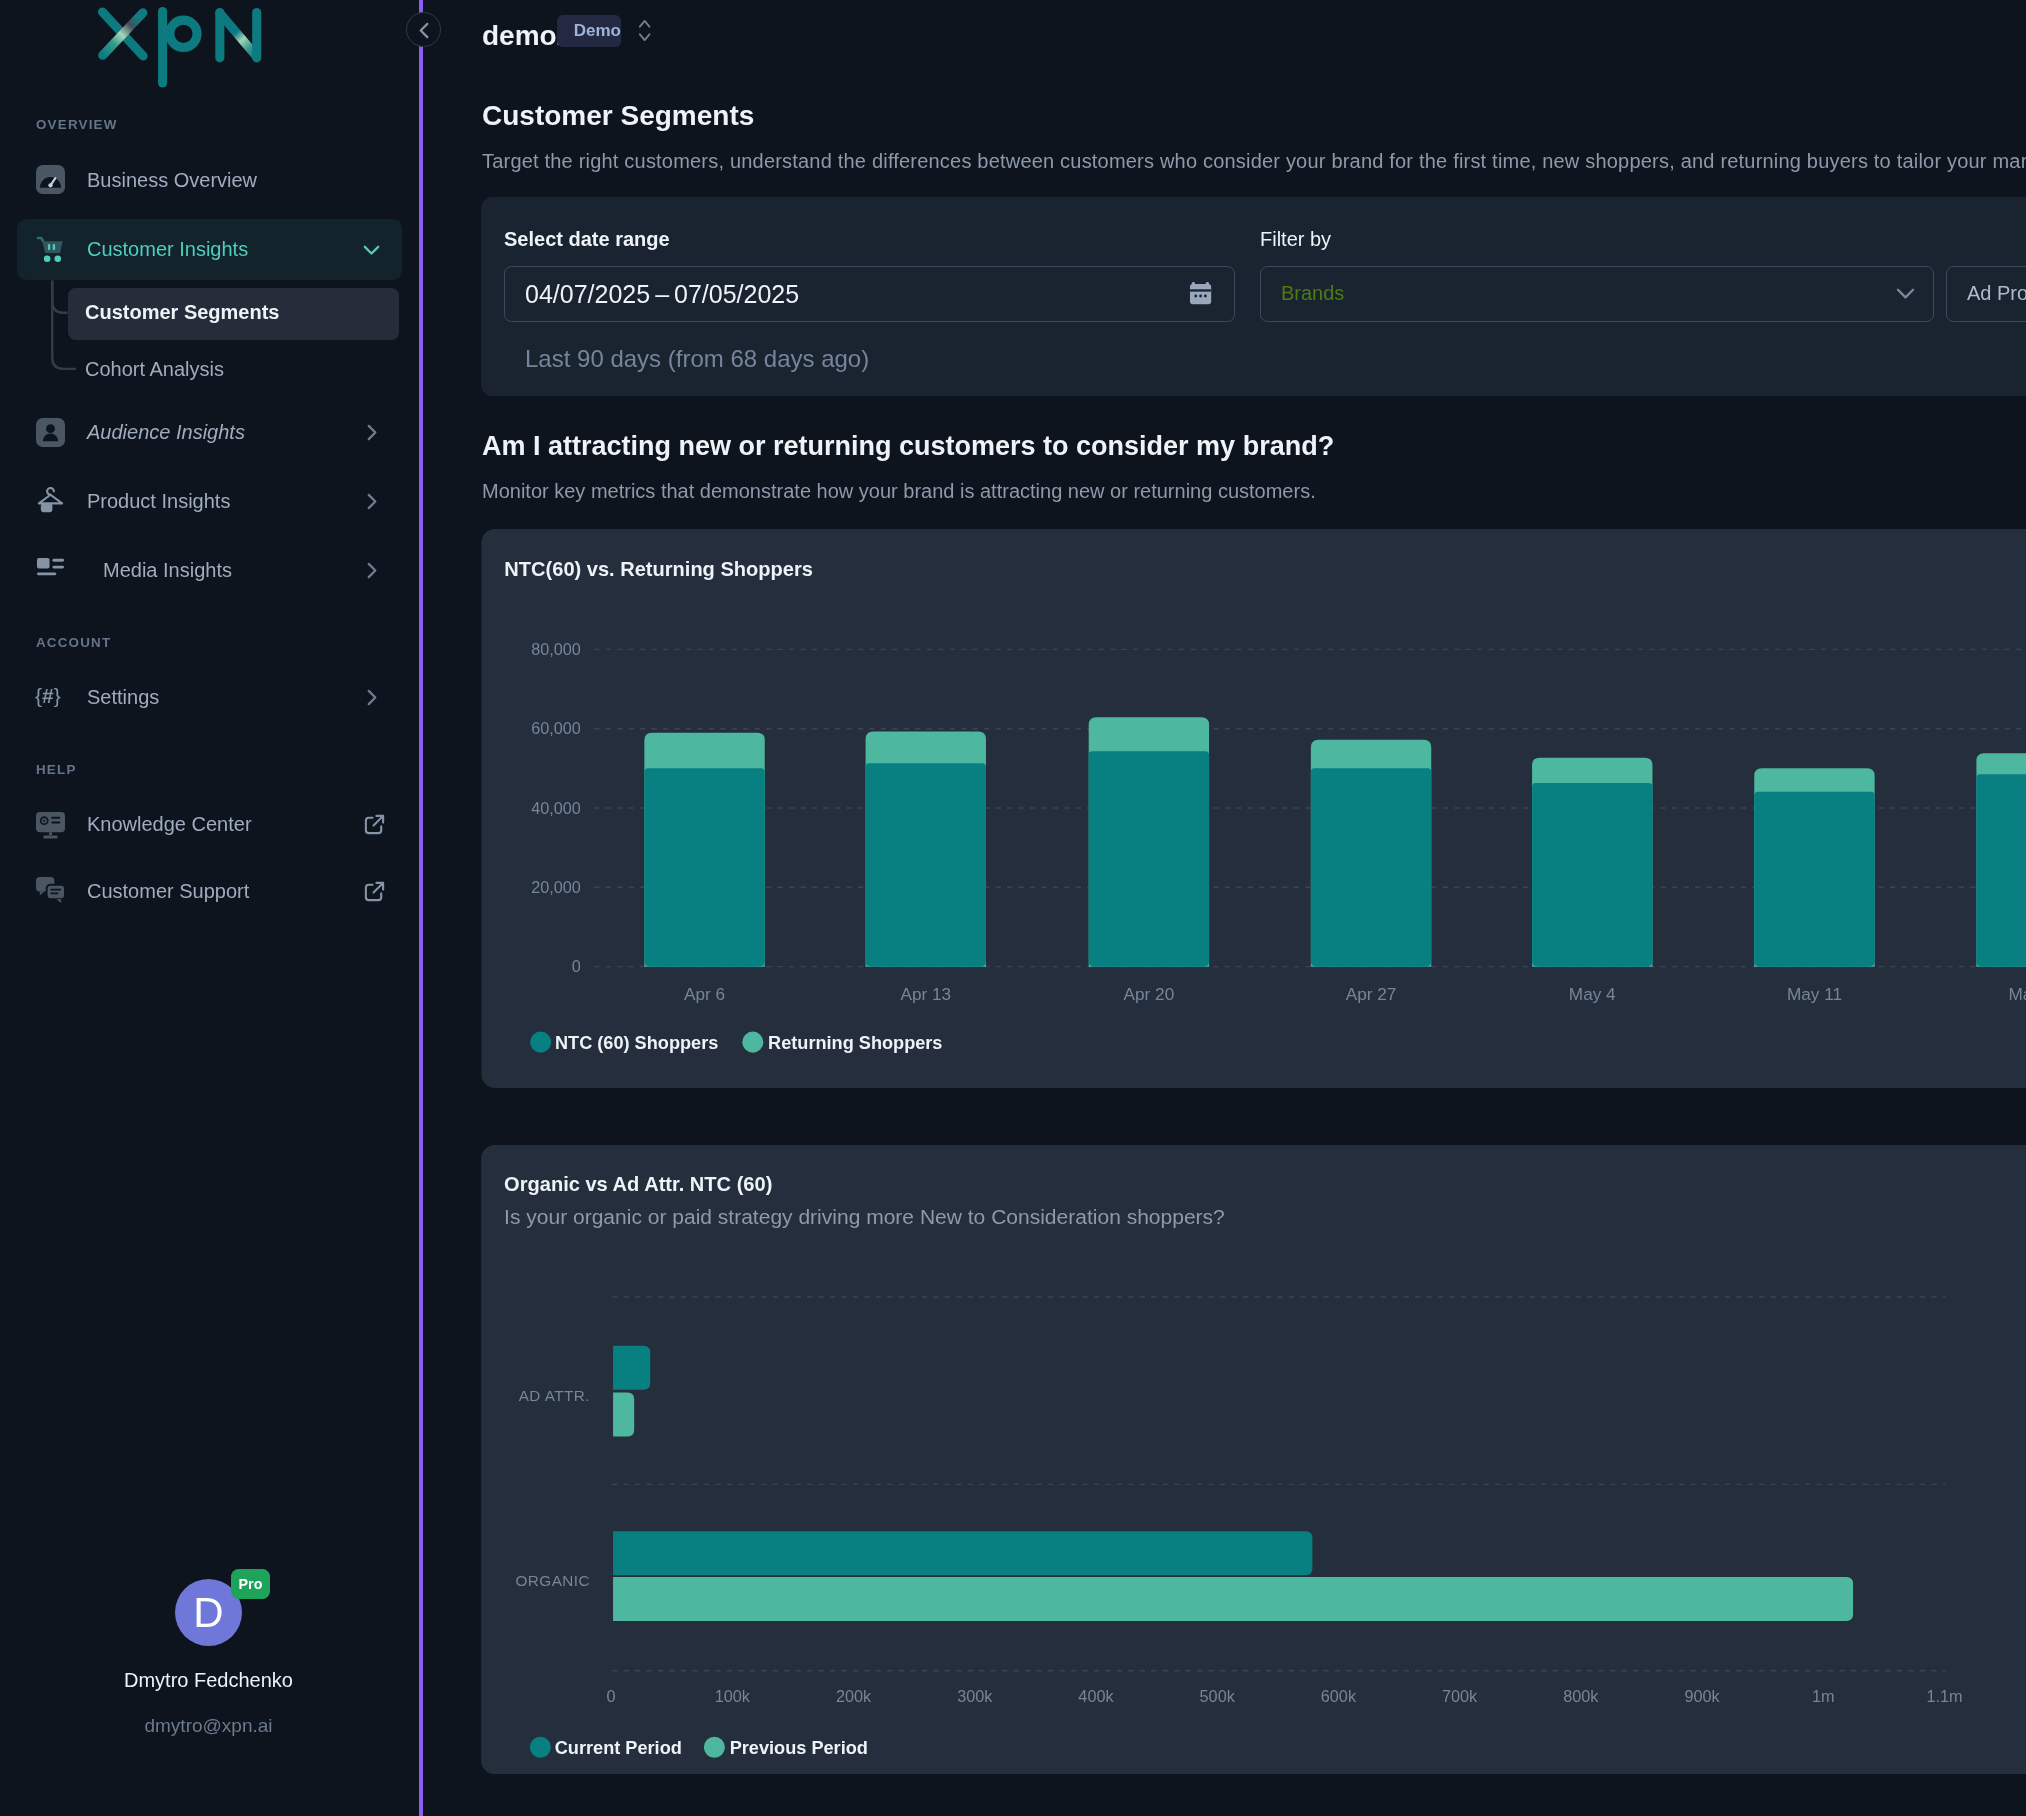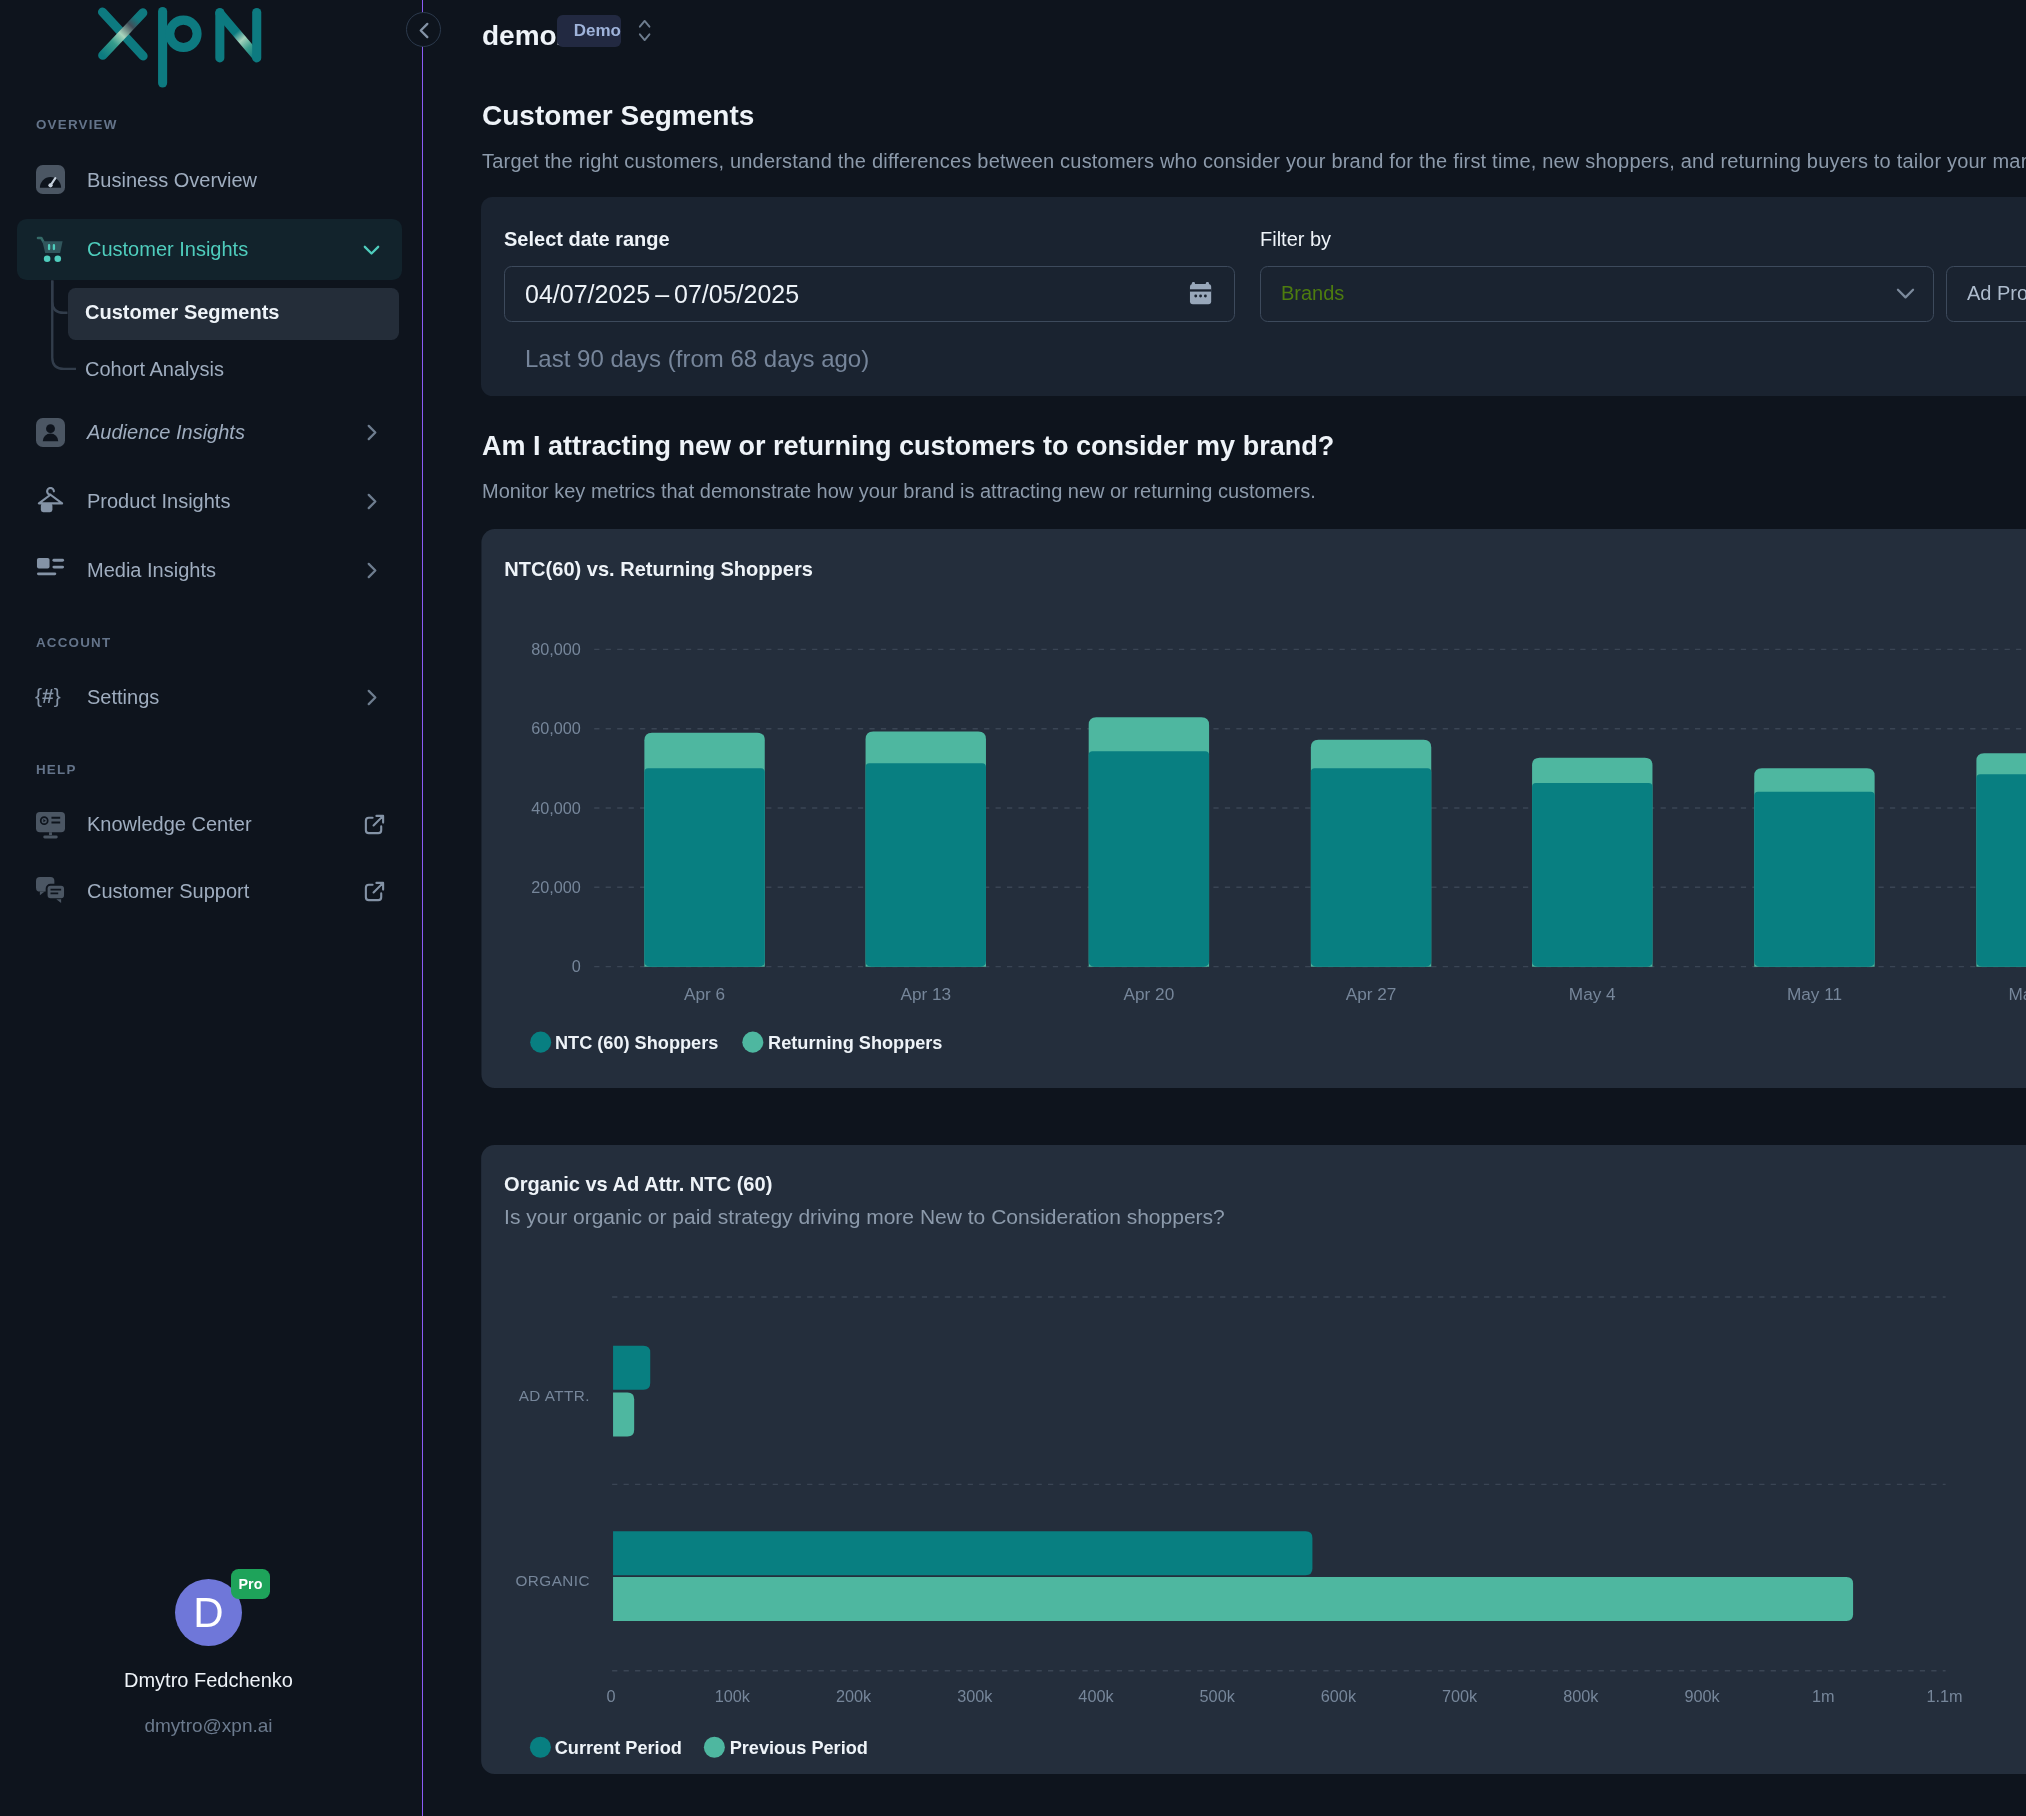--- a/index.html
+++ b/index.html
@@ -12,21 +12,21 @@
 .t19b { font-size:19px; font-weight:bold; }
 .t21b { font-size:21px; font-weight:bold; }
 svg text { font-family:"Liberation Sans",sans-serif; }
 .grid { stroke:#3a4554; stroke-width:1.5; stroke-dasharray:5.5 6.5; fill:none; }
 .nav { position:absolute; left:87px; font-size:20px; color:#9fadbf; white-space:nowrap; }
 .sechead { position:absolute; left:36px; font-size:13.4px; font-weight:bold; color:#64748a; letter-spacing:1.2px; }
 .chev { stroke:#6e7d8f; stroke-width:2.4; fill:none; stroke-linecap:round; stroke-linejoin:round; }
 </style></head>
 <body>
 
-<div class="abs" style="left:0;top:0;width:423px;height:1816px;border-right:1px solid #8b5cf6;">
+<div class="abs" style="left:0;top:0;width:423px;height:1816px;border-right:4px solid #8b5cf6;">
 
   <svg class="abs" style="left:96px;top:5.7px;" width="172" height="90" viewBox="0 0 180 94">
     <defs>
       <linearGradient id="lgN" gradientUnits="userSpaceOnUse" x1="129.6" y1="7.5" x2="167.5" y2="52">
         <stop offset="0" stop-color="#0c7a80"></stop>
           <stop offset="0.45" stop-color="#0c7a80"></stop>
         <stop offset="0.62" stop-color="#a3d2bb"></stop>
           <stop offset="0.8" stop-color="#3d9f8e"></stop>
         <stop offset="1" stop-color="#0c7a80"></stop>
       </linearGradient>
@@ -100,21 +100,21 @@
   <svg class="abs" style="left:364px;top:492px;" width="17" height="19" viewBox="0 0 18 20">
       <path d="M5,3 l7,7 -7,7" class="chev"></path>
     </svg>
 
   <svg class="abs" style="left:36px;top:555px;" width="29" height="29" viewBox="0 0 30 30">
     <rect x="1" y="3" width="13" height="11" rx="2" fill="#8493a6"></rect>
     <rect x="17" y="4" width="12" height="3" rx="1.5" fill="#8493a6"></rect>
     <rect x="17" y="11" width="12" height="3" rx="1.5" fill="#8493a6"></rect>
     <rect x="1" y="18" width="20" height="3" rx="1.5" fill="#8493a6"></rect>
   </svg>
-  <div class="nav" style="top:559px;">Media Insights</div>
+  <div class="nav" style="top:559px;margin-left:16px;">Media Insights</div>
   <svg class="abs" style="left:364px;top:561px;" width="17" height="19" viewBox="0 0 18 20">
       <path d="M5,3 l7,7 -7,7" class="chev"></path>
     </svg>
 
   <div class="sechead" style="top:635px;">ACCOUNT</div>
 
   <div class="abs" style="left:35px;top:684px;width:32.5px;font-size:21px;color:#8493a6;">{<b>#</b>}</div>
   <div class="nav" style="top:686px;">Settings</div>
   <svg class="abs" style="left:364px;top:688px;" width="17" height="19" viewBox="0 0 18 20">
       <path d="M5,3 l7,7 -7,7" class="chev"></path>

